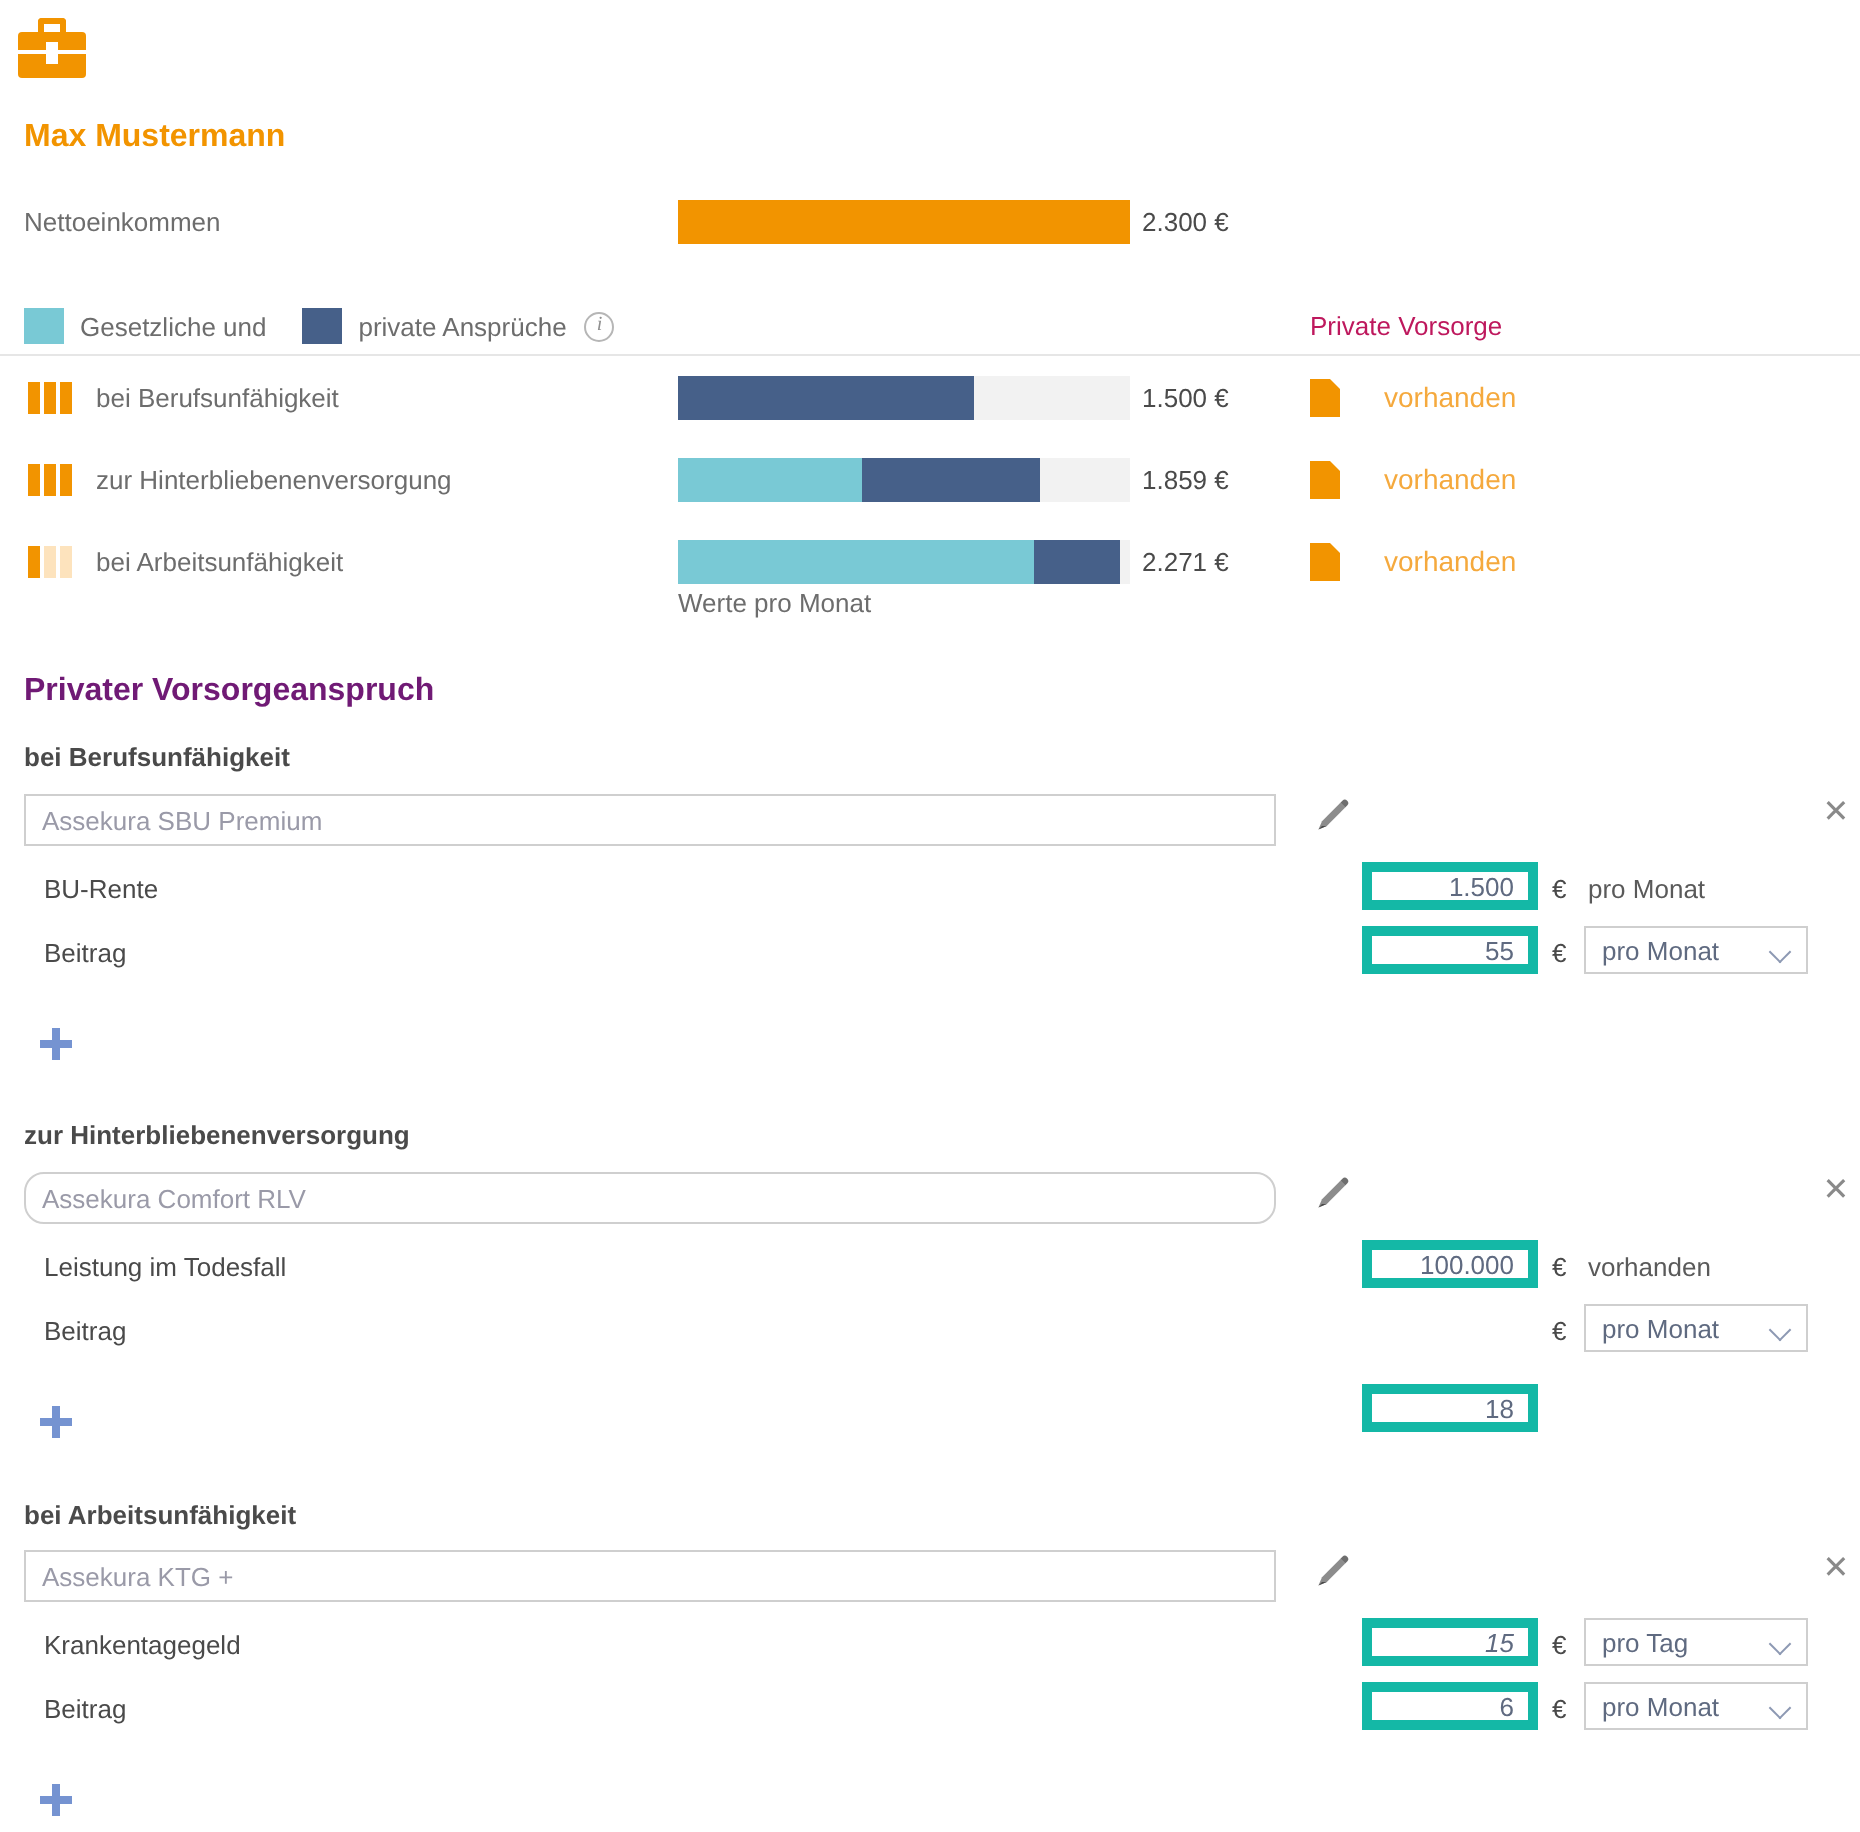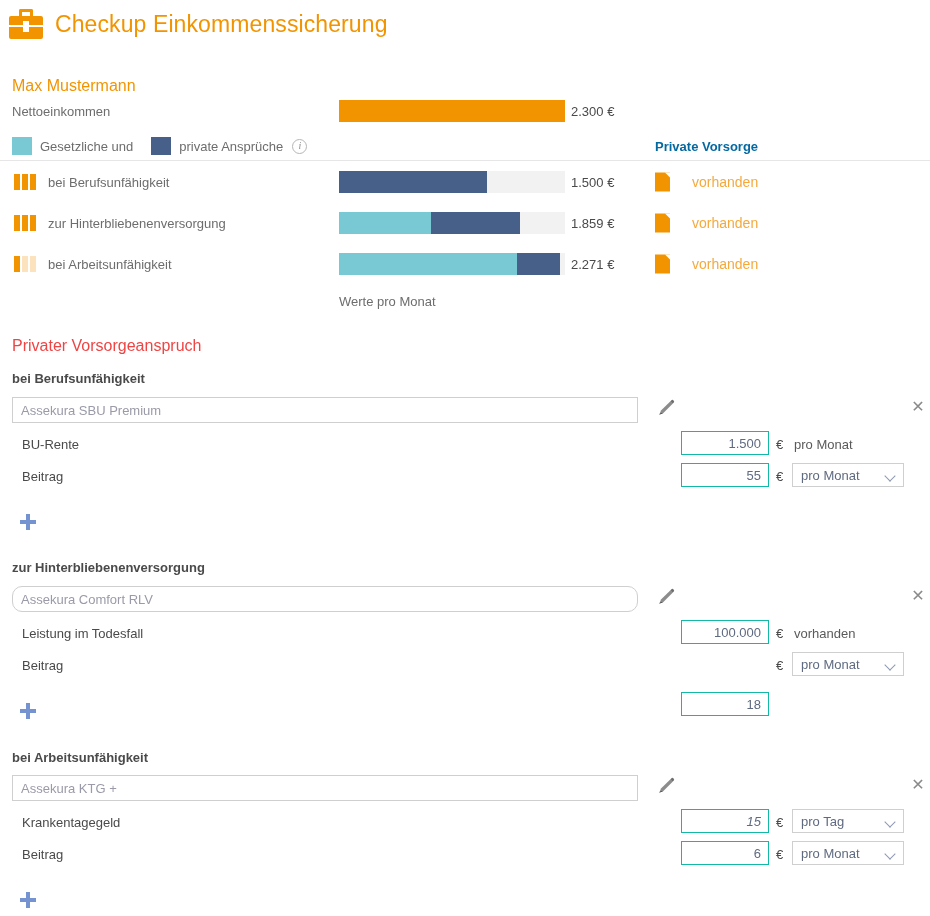--- a/index.html
+++ b/index.html
@@ -71,22 +71,21 @@
     letter-spacing: 0.1px;
     white-space: nowrap;
   }
 
   
   .person-name {
     position: absolute;
     left: 12px; top: 60px;
     color: #f29400;
     font-size: 16px;
-    font-weight: 400;
-    margin-top: 17px;
+    font-weight: 700;
   }
 
   
   .overview {
     position: absolute;
     left: 0; top: 90px;
     width: 930px;
   }
   .ov-row {
     position: relative;
@@ -175,20 +174,21 @@
   .prov-text {
     color: #f5a93d;
     font-size: 14px;
     white-space: nowrap;
   }
 
   
   .legend-row {
     position: relative;
     height: 30px;
+    margin-top: 17px;
   }
   .legend-group {
     position: absolute;
     left: 12px;
     top: 50%;
     transform: translateY(-50%);
     display: flex;
     align-items: center;
     font-size: 13px;
     color: #6d6d6d;
@@ -216,22 +216,21 @@
     margin-left: 9px;
     flex: 0 0 auto;
     line-height: 1;
   }
   .col-head {
     position: absolute;
     left: 655px;
     top: 50%;
     transform: translateY(-50%);
     font-size: 13px;
-    color: #0369a1;
-    font-weight: bold;
+    color: #be185d;
   }
   .hr {
     position: absolute;
     left: 0;
     width: 930px;
     height: 1px;
     background: #e6e6e6;
   }
 
   .footnote {
@@ -240,21 +239,22 @@
     width: 283px;
     font-size: 13px;
     color: #6d6d6d;
   }
 
   
   .section-title {
     position: absolute;
     left: 12px;
     font-size: 16px;
-    color: #ef4444;
+    color: #701a75;
+    font-weight: bold;
   }
   .group-title {
     position: absolute;
     left: 12px;
     font-size: 13px;
     font-weight: bold;
     color: #4a4a4a;
   }
 
   .text-input {
@@ -296,21 +296,21 @@
     position: absolute;
     left: 22px;
     font-size: 13px;
     color: #4a4a4a;
   }
   .num-input {
     position: absolute;
     left: 681px;
     width: 88px;
     height: 24px;
-    border: 1px solid #14b8a6;
+    border: 5px solid #14b8a6;
     background: #ffffff;
     text-align: right;
     padding-right: 7px;
     font-family: "Liberation Sans", sans-serif;
     font-size: 13px;
     color: #5f6a80;
     outline: none;
   }
   .euro {
     position: absolute;
@@ -373,21 +373,20 @@
 </head>
 <body>
 
 <div class="app-header">
   <div class="briefcase-icon">
     <div class="handle"></div>
     <div class="body-top"></div>
     <div class="body-bot"></div>
     <div class="clasp"></div>
   </div>
-  <div class="app-title">Checkup Einkommenssicherung</div>
 </div>
 
 <div class="person-name">Max Mustermann</div>
 
 <div class="overview">
 
   <div class="ov-row">
     <div class="ov-label">Nettoeinkommen</div>
     <div class="bar-track noback">
       <span class="seg orange" style="width:226px"></span>

